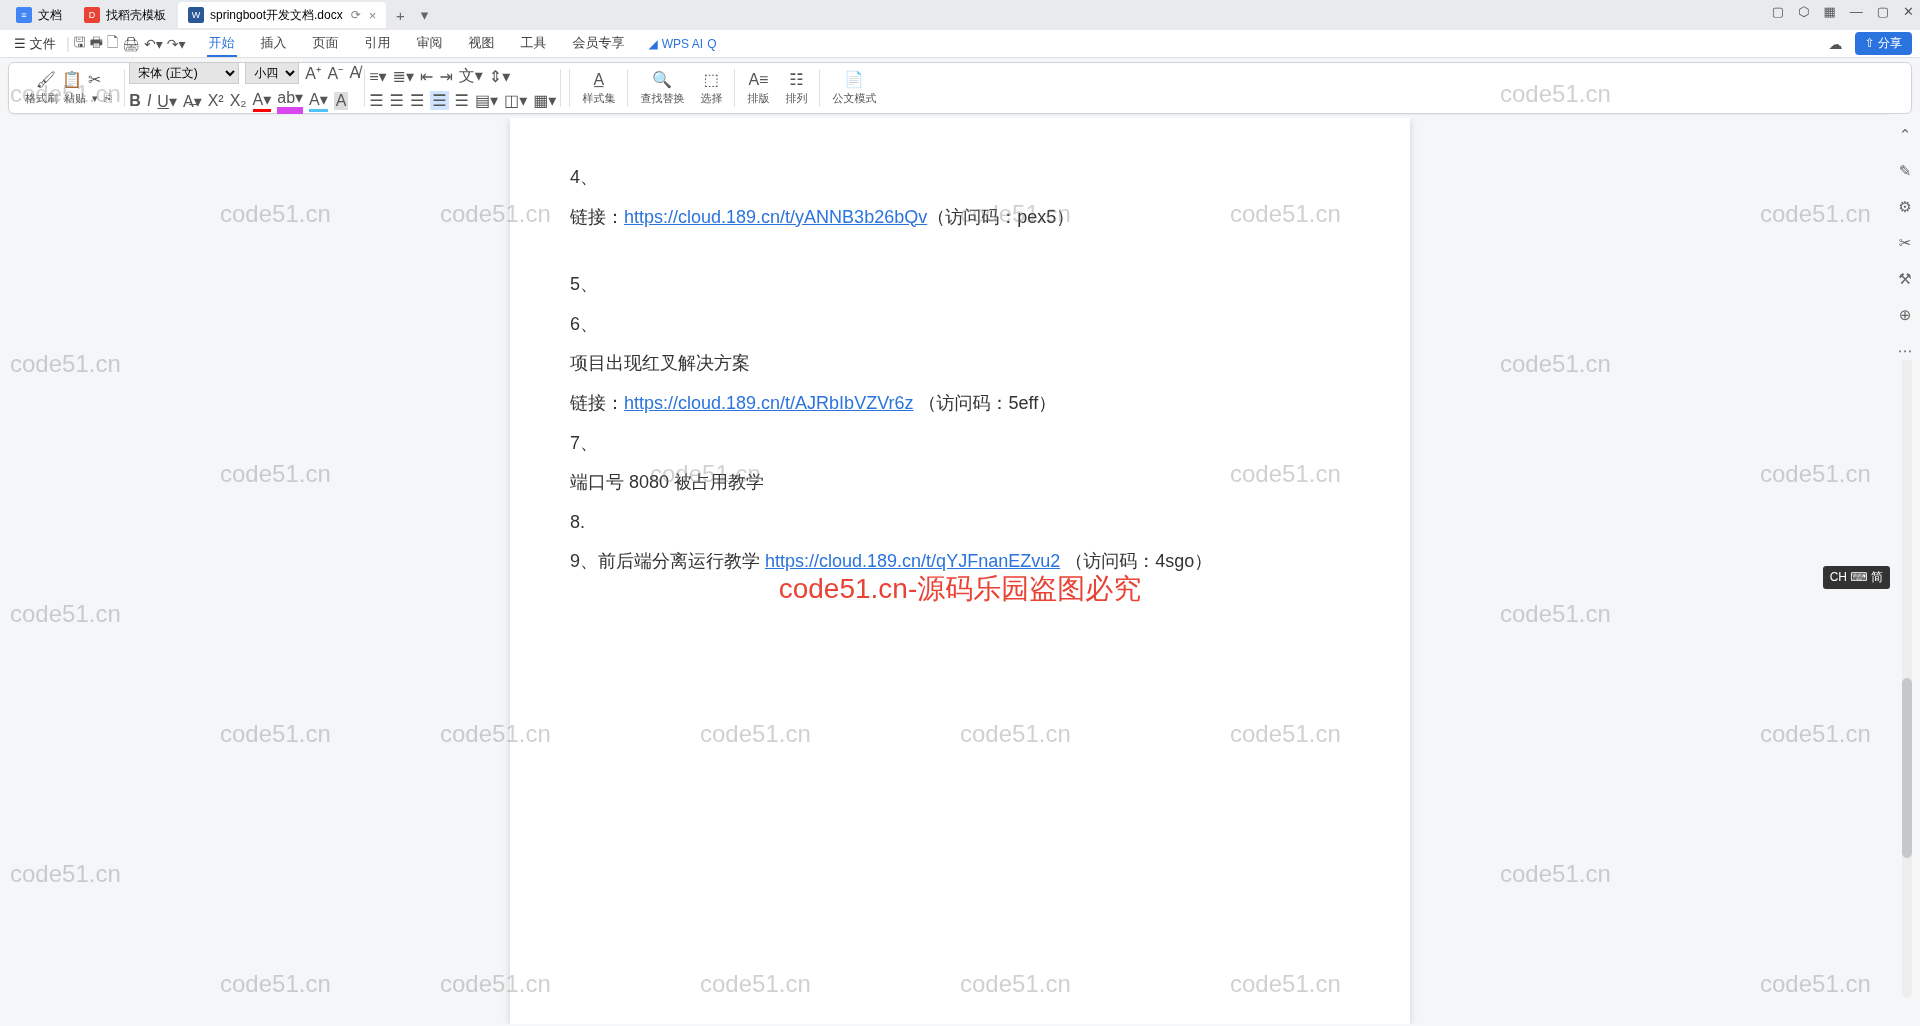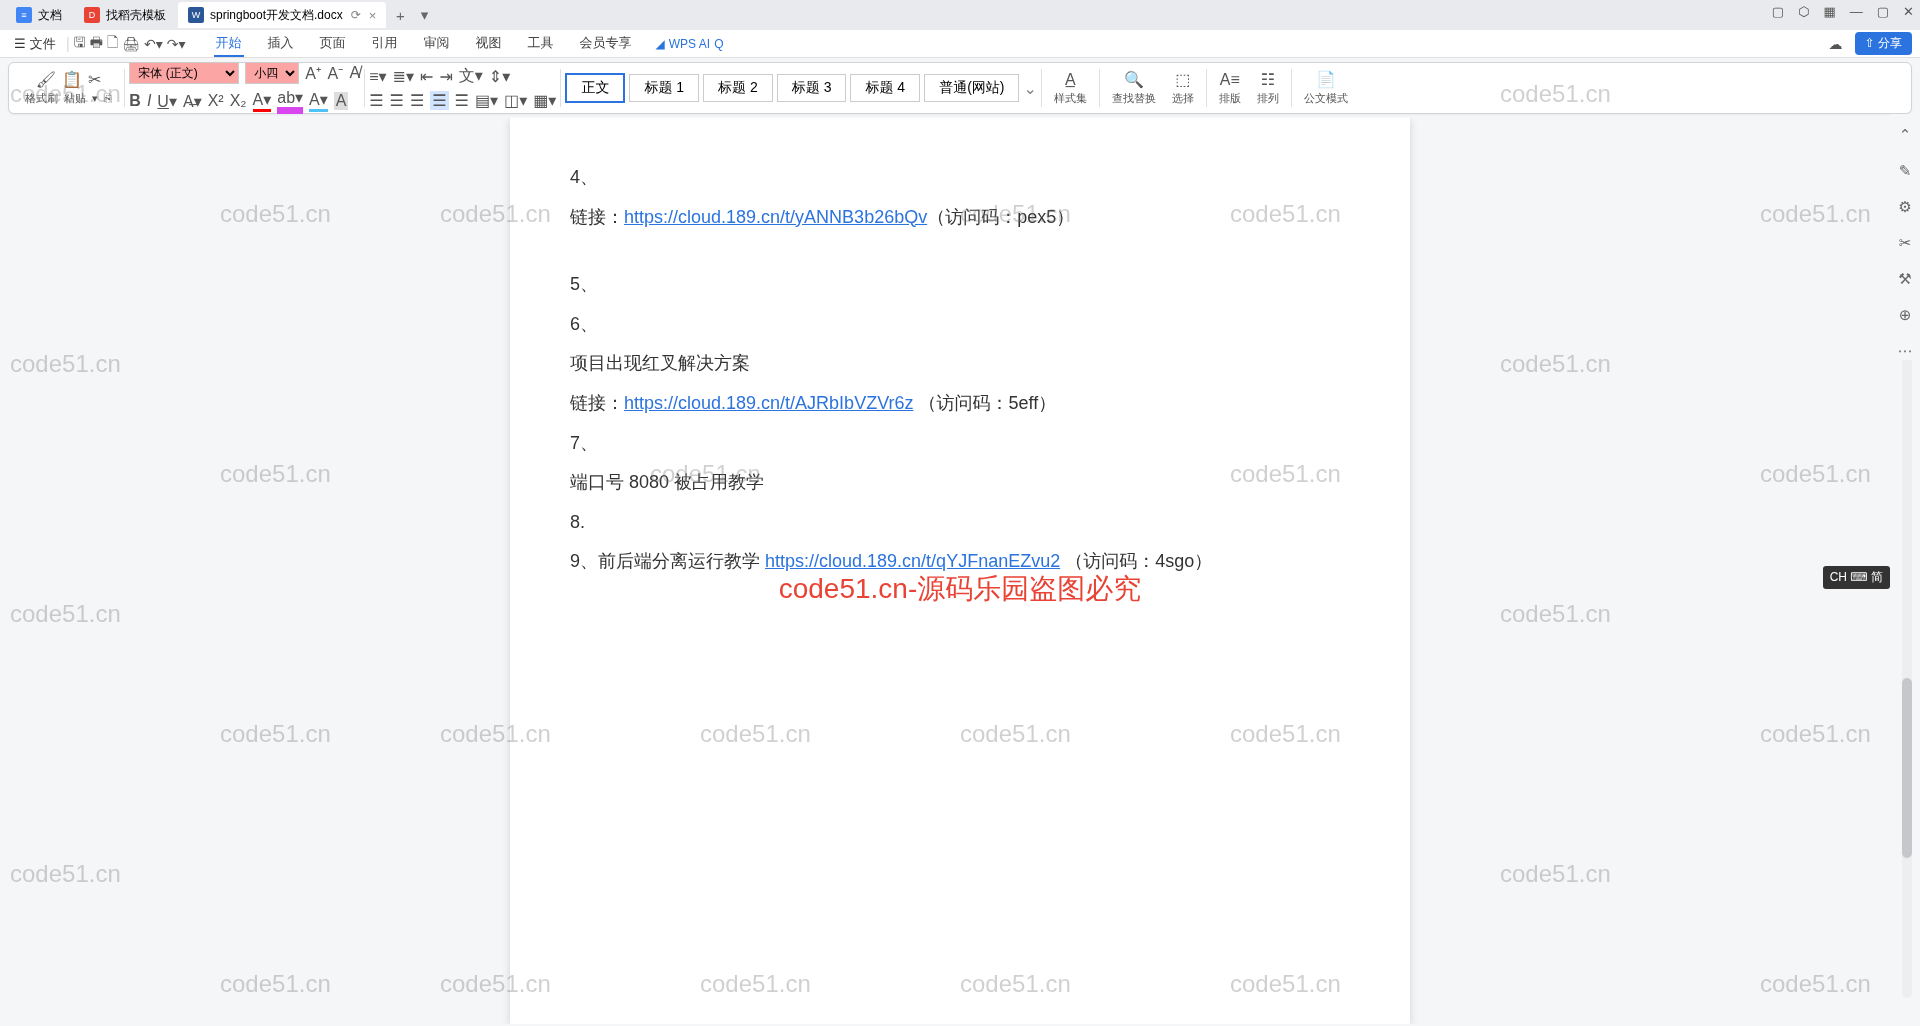--- a/index.html
+++ b/index.html
@@ -7,30 +7,30 @@
 .tabs-bar{height:30px;background:#e8eaed;display:flex;align-items:center;padding-left:6px}
 .tab{height:26px;display:flex;align-items:center;padding:0 10px;font-size:12px;margin-right:2px;border-radius:4px 4px 0 0;cursor:pointer}
 .tab.active{background:#fff}
 .tab-ico{width:16px;height:16px;margin-right:6px;border-radius:2px;display:inline-flex;align-items:center;justify-content:center;font-size:9px;color:#fff}
 .tab-close{margin-left:8px;color:#888;font-size:13px}
 .tab-add{width:24px;text-align:center;color:#666;font-size:15px}
 .menu-row{height:28px;background:#fff;display:flex;align-items:center;border-bottom:1px solid #e0e0e0;padding:0 8px;justify-content:space-between}
 .menu-left,.menu-right{display:flex;align-items:center;gap:4px}
 .menu-btn{padding:2px 6px;font-size:13px;color:#333;cursor:pointer;display:flex;align-items:center;gap:4px}
 .menu-ico{font-size:14px;color:#555}
-.ribbon-tabs{display:flex;gap:22px;margin-left:24px}
+.ribbon-tabs{display:flex;gap:22px;margin-left:17px}
 .ribbon-tab{font-size:13px;color:#444;cursor:pointer;padding:3px 2px}
 .ribbon-tab.active{color:#2b73de;border-bottom:2px solid #2b73de}
 .wps-ai{color:#2b73de;font-size:12px;margin-left:18px;display:flex;align-items:center;gap:4px}
 .ribbon{height:52px;background:#fff;border:1px solid #d0d4d9;border-radius:6px;margin:4px 8px;display:flex;align-items:center;padding:0 8px;box-shadow:0 1px 2px rgba(0,0,0,.05)}
 .r-group{display:flex;flex-direction:column;align-items:center;padding:0 8px;font-size:11px;color:#555;gap:2px}
 .r-group-row{display:flex;gap:6px;align-items:center}
 .r-sep{width:1px;height:38px;background:#e0e0e0;margin:0 4px}
 .r-ico{font-size:16px;color:#555}
-.font-sel{border:1px solid #ccc;font-size:12px;height:22px;padding:0 4px;background:#fca5a5}
+.font-sel{border:1px solid #ccc;font-size:12px;height:22px;padding:0 4px;background:#e5e5e5}
 .style-box{border:1px solid #ccc;padding:4px 14px;font-size:14px;background:#fff;cursor:pointer}
 .style-box.sel{border:2px solid #2b73de}
 .styles-wrap{display:flex;gap:4px;align-items:center}
 .doc-area{position:relative;height:calc(100% - 120px);display:flex;justify-content:center;overflow:hidden}
 .page{width:900px;background:#fff;box-shadow:0 2px 8px rgba(0,0,0,.15);margin-top:0;padding:40px 60px;font-size:18px;line-height:2.2;color:#333;position:relative;min-height:880px}
 .page a{color:#2b73de;text-decoration:underline}
 .red{color:#e94335}
 .wm{position:absolute;font-size:24px;color:rgba(120,120,120,.35);pointer-events:none}
 .wm-big{position:absolute;font-size:28px;color:#e94335;font-weight:500;left:50%;top:52%;transform:translate(-50%,-50%);white-space:nowrap;pointer-events:none}
 .right-panel{position:absolute;right:0;top:114px;width:30px;background:#f5f6f7;display:flex;flex-direction:column;align-items:center;gap:18px;padding-top:12px}
@@ -145,29 +145,20 @@
       <span class="r-ico">☰</span>
       <span class="r-ico">☰</span>
       <span class="r-ico" style="background:#d0e3ff;padding:0 2px">☰</span>
       <span class="r-ico">☰</span>
       <span class="r-ico">▤▾</span>
       <span class="r-ico">◫▾</span>
       <span class="r-ico">▦▾</span>
     </div>
   </div>
   <div class="r-sep"></div>
-  <div class="styles-wrap">
-    <div class="style-box sel">正文</div>
-    <div class="style-box">标题 1</div>
-    <div class="style-box">标题 2</div>
-    <div class="style-box">标题 3</div>
-    <div class="style-box">标题 4</div>
-    <div class="style-box">普通(网站)</div>
-    <span style="color:#888">⌄</span>
-  </div>
   <div class="r-sep"></div>
   <div class="r-group">
       <span class="r-ico">A̲</span>
       <span>样式集</span>
     </div>
   <div class="r-sep"></div>
   <div class="r-group">
       <span class="r-ico">🔍</span>
       <span>查找替换</span>
     </div>

